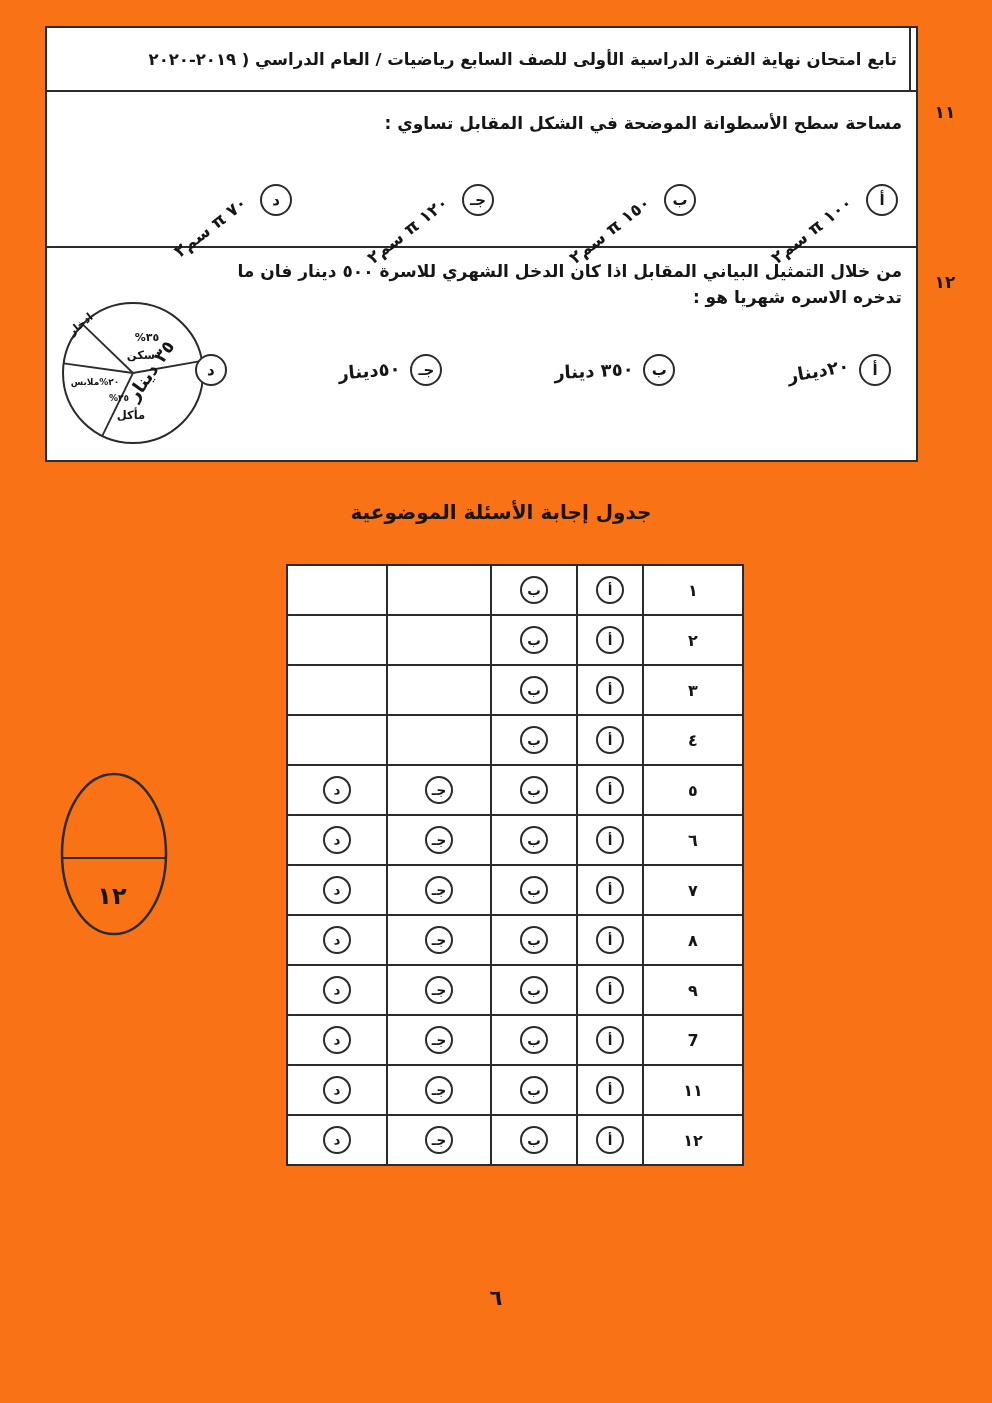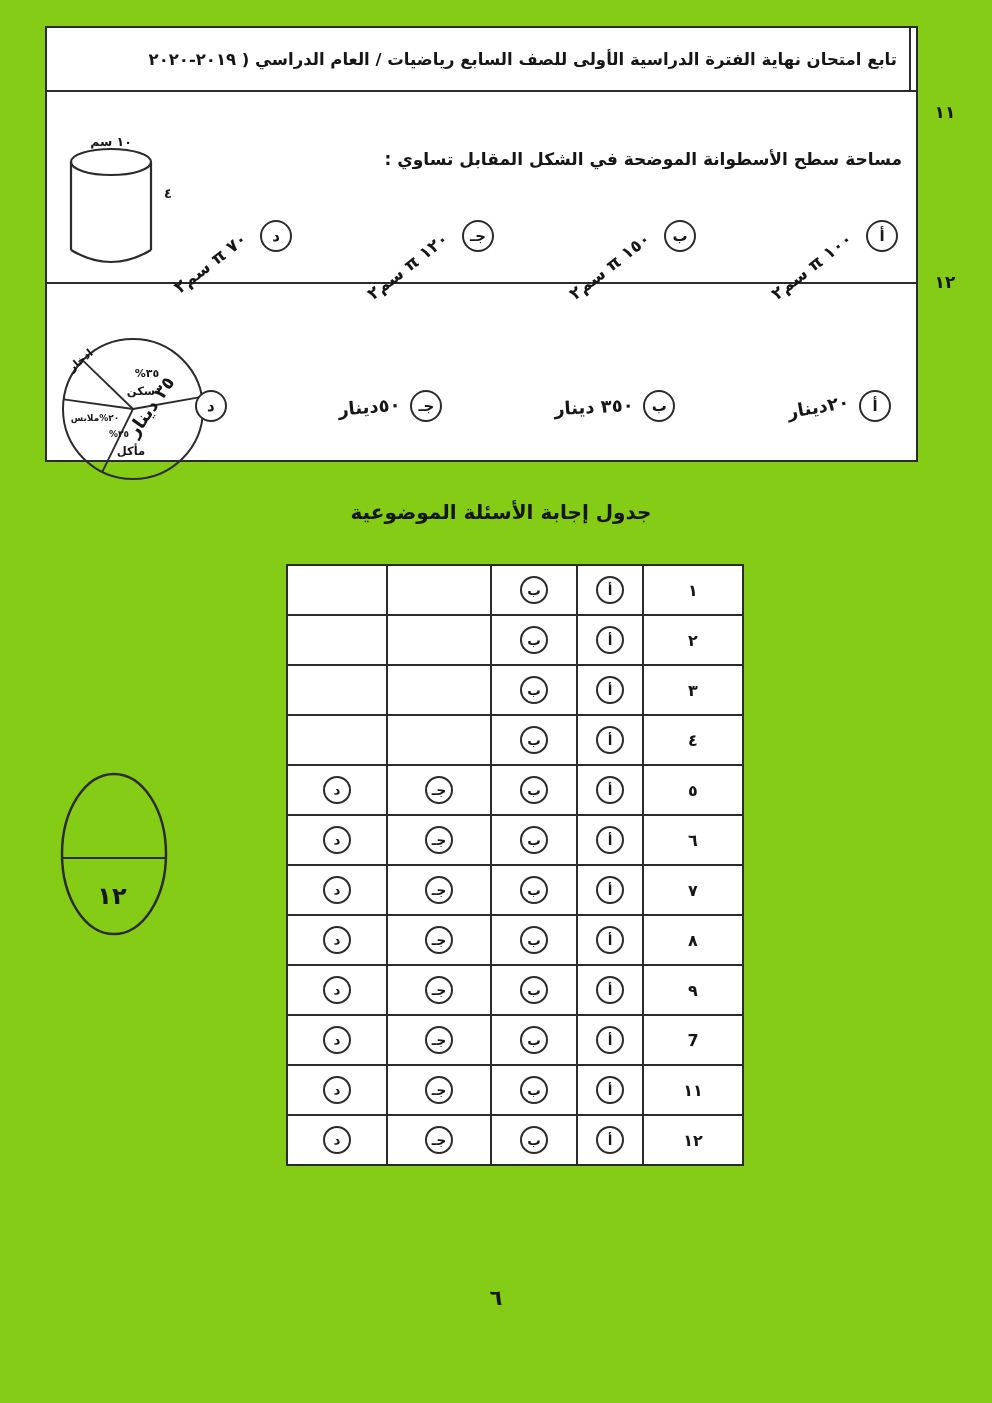--- a/index.html
+++ b/index.html
@@ -1,21 +1,21 @@
 <!DOCTYPE html>
 <html lang="ar" dir="rtl"><head>
 <meta charset="utf-8">
 <style>
   * { box-sizing: border-box; margin: 0; padding: 0; }
   html, body { background: #ffffff; }
   .page {
     position: relative;
     width: 992px;
     height: 1403px;
-    background: #84cc16;
+    background: #f97316;
     font-family: "DejaVu Sans", sans-serif;
     color: #161616;
     direction: rtl;
     overflow: hidden;
   }
   svg text {
     font-family: "DejaVu Sans", sans-serif;
     font-weight: bold;
     fill: #161616;
   }
@@ -51,21 +51,20 @@
 
   .q-row { position: relative; }
   .q11 { height: 156px; border-bottom: 2px solid #2b2b2b; }
   .q12 { height: 212px; }
 
   .q-text {
     font-weight: bold;
     font-size: 17px;
     text-align: right;
     line-height: 1.55;
-    margin-top: 36px;
   }
   .q11 .q-text { padding: 18px 14px 0 140px; }
   .q12 .q-text { padding: 10px 14px 0 185px; }
 
   .fig-cylinder { position: absolute; left: 14px; top: 4px; }
   .fig-pie      { position: absolute; left: 6px;  top: 48px; }
 
   .qnum {
     position: absolute;
     font-size: 17px;
@@ -160,30 +159,20 @@
 <div class="page">
 
   <div class="exam-box">
 
     <div class="header-row">
       <div class="header-stub"></div>
       <div class="header-title">تابع امتحان نهاية الفترة الدراسية الأولى للصف السابع رياضيات / العام الدراسي ( ٢٠١٩-٢٠٢٠</div>
     </div>
 
     <div class="q-row q11">
-      <div class="fig-cylinder">
-        <svg width="118" height="142" viewBox="0 0 118 142">
-          <text x="50" y="14" text-anchor="middle" font-size="12.5">١٠ سم</text>
-          <ellipse cx="50" cy="30" rx="40" ry="13" fill="none" stroke="#2b2b2b" stroke-width="2.2"></ellipse>
-          <line x1="10" y1="30" x2="10" y2="118" stroke="#2b2b2b" stroke-width="2.2"></line>
-          <line x1="90" y1="30" x2="90" y2="118" stroke="#2b2b2b" stroke-width="2.2"></line>
-          <path d="M10,118 Q50,142 90,118" fill="none" stroke="#2b2b2b" stroke-width="2.2"></path>
-          <text x="107" y="66" text-anchor="middle" font-size="13">٤</text>
-        </svg>
-      </div>
       <div class="q-text">مساحة سطح الأسطوانة الموضحة في الشكل المقابل تساوي :</div>
       <div class="options opts-11">
           <div class="option">
             <span class="circ-opt">أ</span>
             <span class="opt-text">١٠٠ π سم٢</span>
           </div>
           <div class="option">
             <span class="circ-opt">ب</span>
             <span class="opt-text">١٥٠ π سم٢</span>
           </div>
@@ -207,20 +196,21 @@
           <line x1="0" y1="0" x2="-69.3" y2="-9.7" stroke="#2b2b2b" stroke-width="1.8"></line>
           <line x1="0" y1="0" x2="-30.7" y2="62.9" stroke="#2b2b2b" stroke-width="1.8"></line>
           <text x="14" y="-32" text-anchor="middle" font-size="11">٣٥%</text>
           <text x="8" y="-14" text-anchor="middle" font-size="11.5">سكن</text>
           <text x="-50" y="-46" text-anchor="middle" font-size="11" transform="rotate(-40 -50 -46)">ادخار</text>
           <text x="-38" y="12" text-anchor="middle" font-size="9">٢٠%ملابس</text>
           <text x="-14" y="28" text-anchor="middle" font-size="9">٣٥%</text>
           <text x="-2" y="46" text-anchor="middle" font-size="11.5">مأكل</text>
         </svg>
       </div>
+      <div class="q-text">من خلال التمثيل البياني المقابل اذا كان الدخل الشهري للاسرة ٥٠٠ دينار فان ما تدخره الاسره شهريا هو :</div>
       <div class="options opts-12">
           <div class="option">
             <span class="circ-opt">أ</span>
             <span class="opt-text">٢٠دينار</span>
           </div>
           <div class="option">
             <span class="circ-opt">ب</span>
             <span class="opt-text">٣٥٠ دينار</span>
           </div>
           <div class="option">

